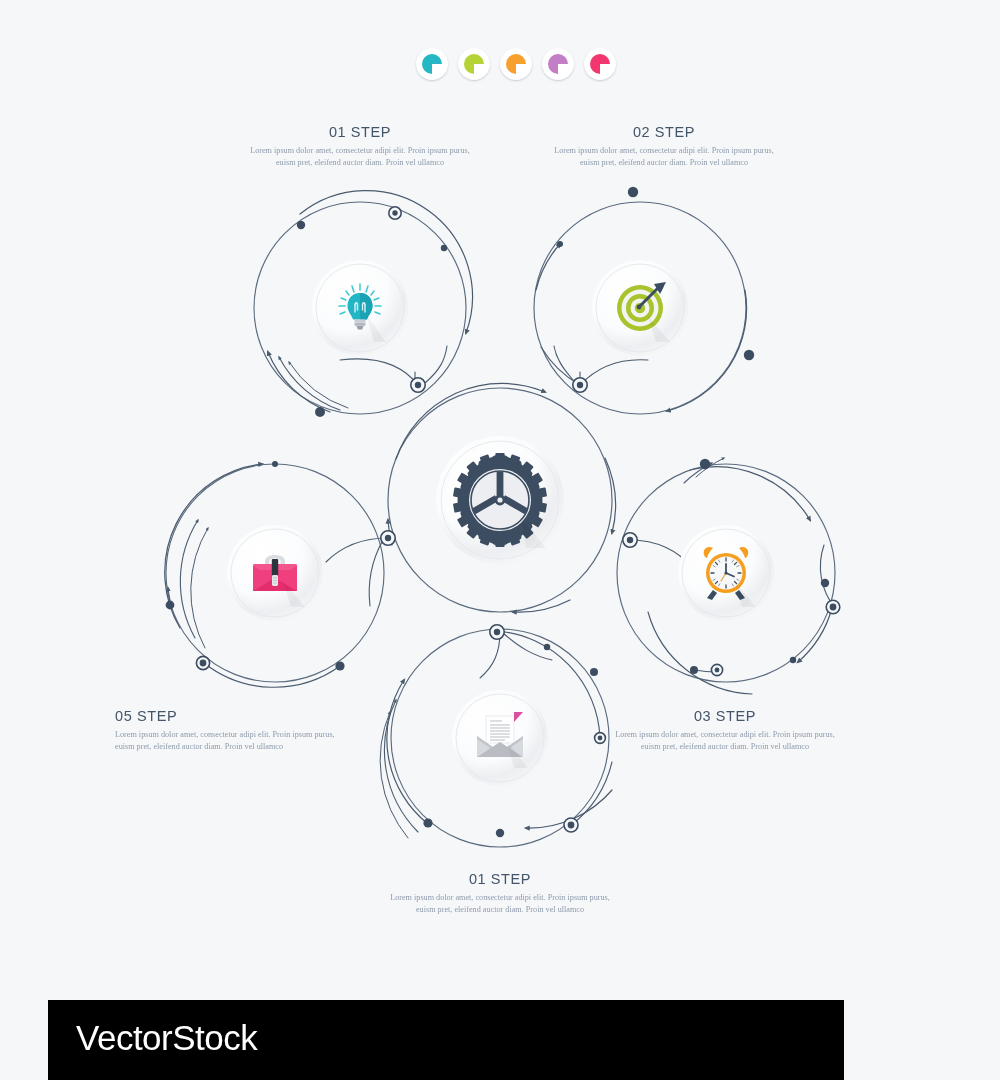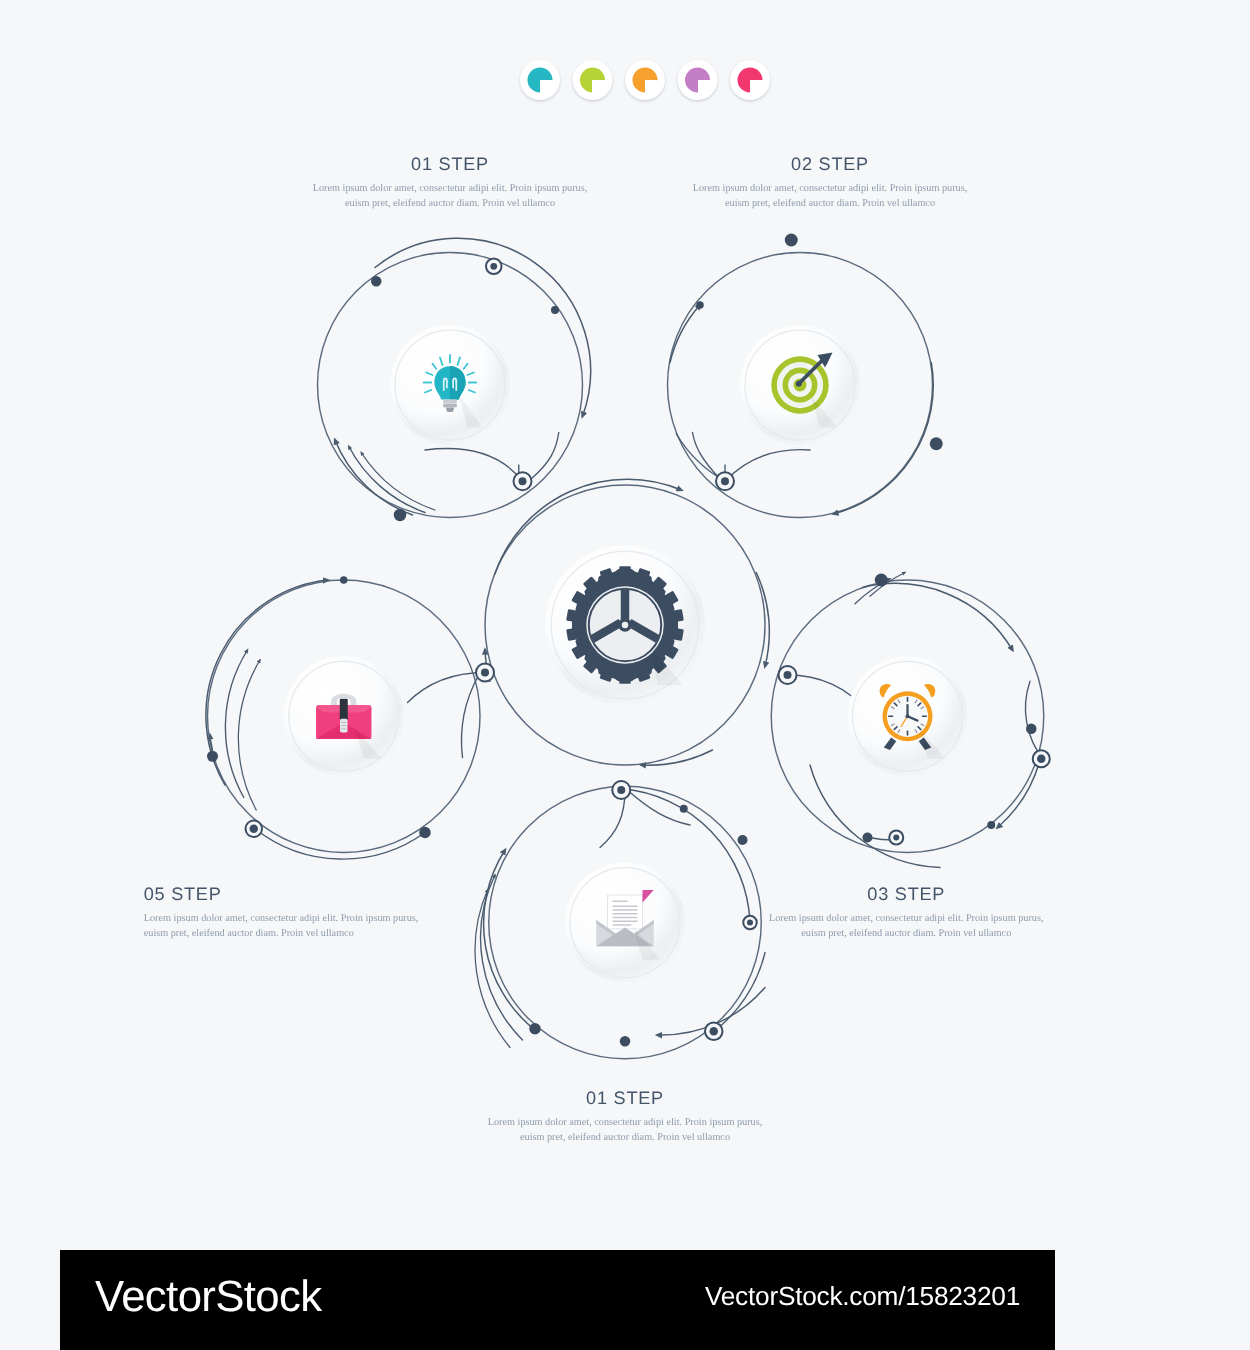--- a/index.html
+++ b/index.html
@@ -459,14 +459,13 @@
 
   <div class="step-text ta-right" style="left:115px; top:708px;">
     <p class="step-title">05 STEP</p>
     <p class="step-body">Lorem ipsum dolor amet, consectetur adipi elit. Proin ipsum purus, euism pret, eleifend auctor diam. Proin vel ullamco</p>
   </div>
 
 </div>
 
 <div id="footer">
   <div id="footer-logo">VectorStock</div>
-  <div id="footer-url">VectorStock.com/15823201</div>
 </div>
 
 </body></html>

